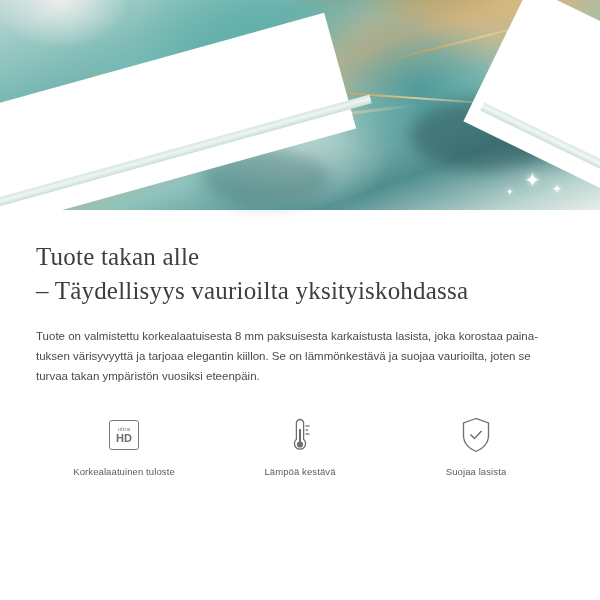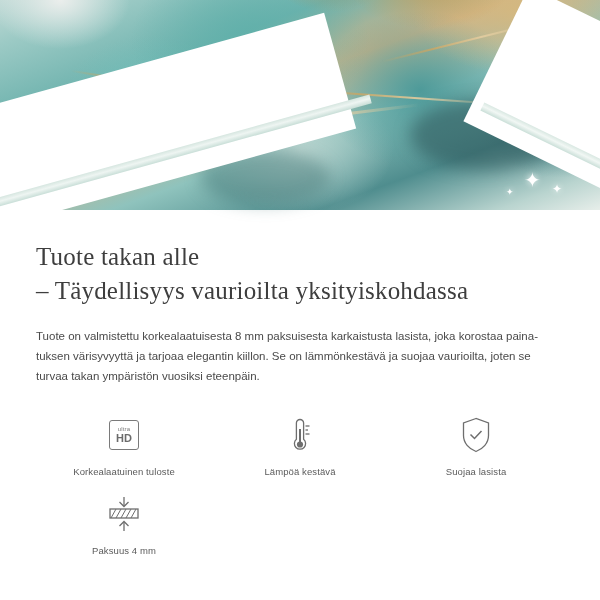--- a/index.html
+++ b/index.html
@@ -247,29 +247,16 @@
           <svg width="34" height="40" viewBox="0 0 34 40" fill="none" stroke="#6e6e6e" stroke-width="1.3">
             <path d="M17 3.5 4.5 8v12.5C4.5 28 10 34 17 36.5 24 34 29.5 28 29.5 20.5V8L17 3.5z"></path>
             <path d="M11.5 19.5l4 4 7-7.5" stroke-width="1.5"></path>
           </svg>
         </div>
         <div class="feature-label">Suojaa lasista</div>
       </div>
 
 
 
-      <div class="feature">
-        <div class="feature-icon">
-          <svg width="38" height="40" viewBox="0 0 38 40" fill="none" stroke="#6e6e6e" stroke-width="1.3">
-            <path d="M19 3v9"></path>
-            <path d="M14.5 8 19 12.5 23.5 8"></path>
-            <rect x="5" y="15" width="28" height="9"></rect>
-            <path d="M6 24l5-9M11 24l5-9M16 24l5-9M21 24l5-9M26 24l5-9" stroke-width="1"></path>
-            <path d="M19 37v-9"></path>
-            <path d="M14.5 32 19 27.5 23.5 32"></path>
-          </svg>
-        </div>
-        <div class="feature-label">Paksuus 4 mm</div>
-      </div>
 
     </div>
   </div>
 </div>
 
 </body></html>

